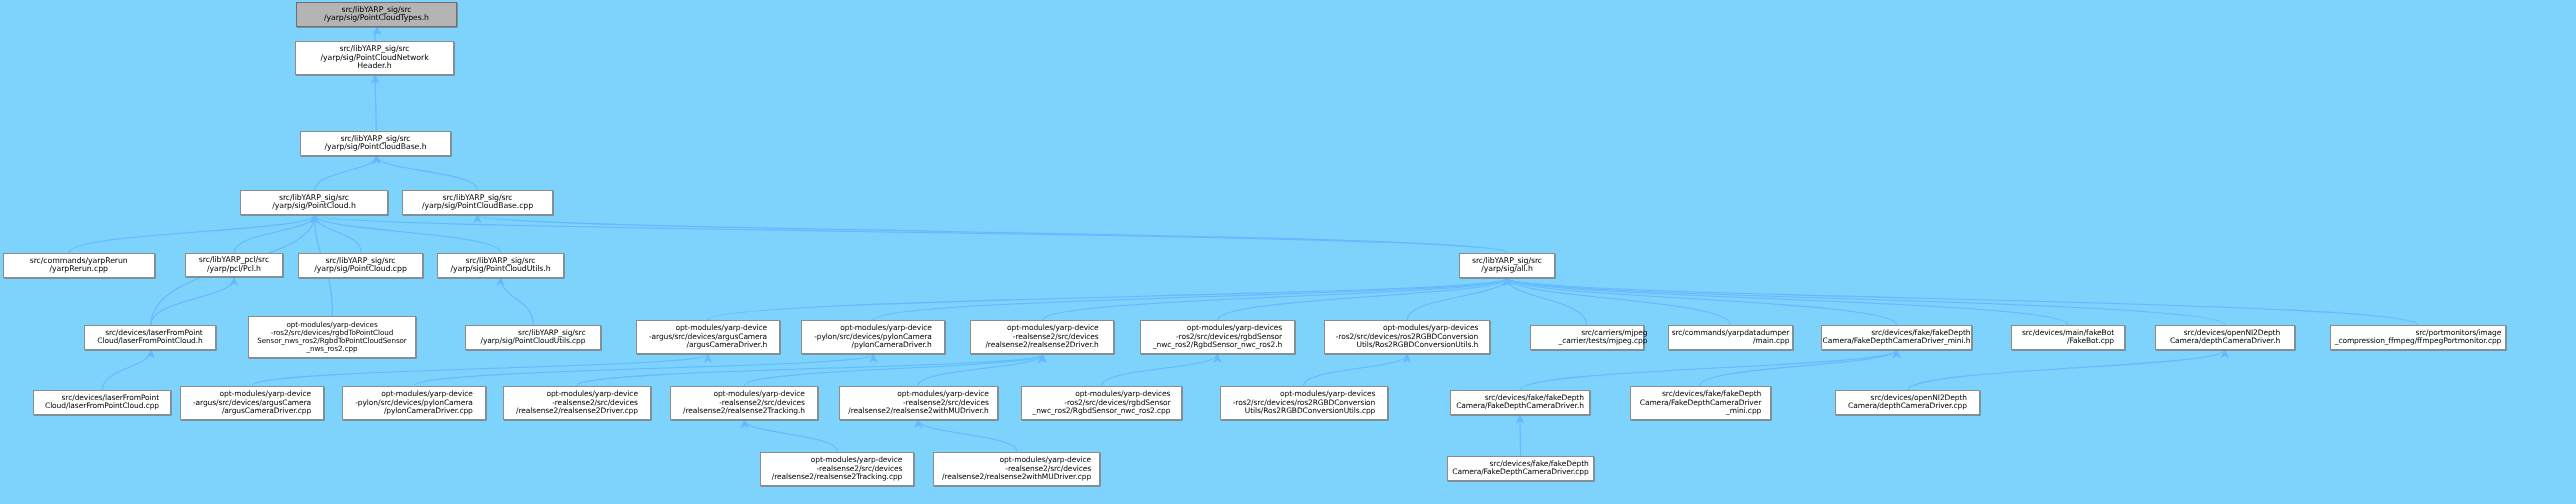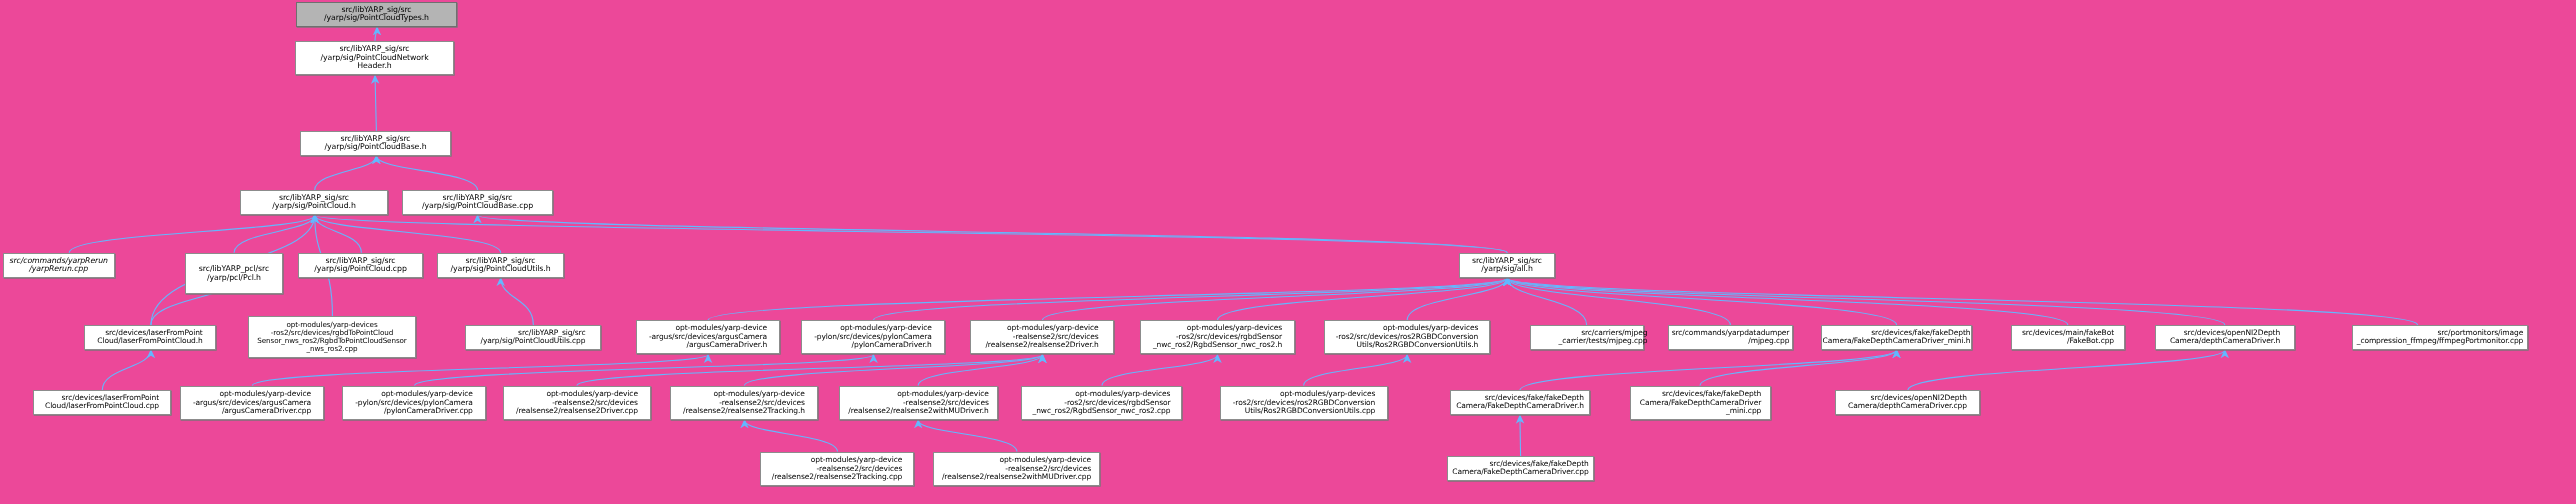--- a/index.html
+++ b/index.html
@@ -1,20 +1,20 @@
 <!DOCTYPE html>
 <html style="font-size:11px"><head>
 <meta charset="utf-8">
 <title>Include dependency graph</title>
 <style>
   html,body{margin:0;padding:0;background:#000;}
   #canvas{
     position:relative;
     width:2576px;height:504px;
-    background:#ec4899;
+    background:#7dd3fc;
     font-family:"DejaVu Sans","Liberation Sans",sans-serif;
     overflow:hidden;
   }
   #edges{position:absolute;left:0;top:0;width:2576px;height:504px;}
   .node{
     position:absolute;
     box-sizing:border-box;
     border:0.7px solid #8c8c8c;
     background:#ffffff;
     color:#000000;
@@ -88,23 +88,23 @@
 /yarp/sig/PointCloudTypes.h</div>
       <div class="node s1" style="left: 295px; top: 41px; width: 159px; height: 34px;">src/libYARP_sig/src
 /yarp/sig/PointCloudNetwork
 Header.h</div>
       <div class="node s1" style="left: 300px; top: 131px; width: 151px; height: 24.5px;">src/libYARP_sig/src
 /yarp/sig/PointCloudBase.h</div>
       <div class="node s1" style="left: 240px; top: 190px; width: 148px; height: 24.5px;">src/libYARP_sig/src
 /yarp/sig/PointCloud.h</div>
       <div class="node s1" style="left: 402px; top: 190px; width: 151px; height: 24.5px;">src/libYARP_sig/src
 /yarp/sig/PointCloudBase.cpp</div>
-      <div class="node s1" style="left: 2.7px; top: 253px; width: 112px; height: 24.5px; font-style: italic;">src/commands/yarpRerun
+      <div class="node s1" style="left: 2.7px; top: 253px; width: 152px; height: 24.5px;">src/commands/yarpRerun
 /yarpRerun.cpp</div>
-      <div class="node s1" style="left: 185px; top: 253px; width: 98px; height: 41px;">src/libYARP_pcl/src
+      <div class="node s1" style="left: 185px; top: 253px; width: 98px; height: 24px;">src/libYARP_pcl/src
 /yarp/pcl/Pcl.h</div>
       <div class="node s1" style="left: 298px; top: 253px; width: 125px; height: 24.5px;">src/libYARP_sig/src
 /yarp/sig/PointCloud.cpp</div>
       <div class="node s1" style="left: 437px; top: 253px; width: 127px; height: 24.5px;">src/libYARP_sig/src
 /yarp/sig/PointCloudUtils.h</div>
       <div class="node s1" style="left: 1459px; top: 253px; width: 96px; height: 24.5px;">src/libYARP_sig/src
 /yarp/sig/all.h</div>
       <div class="node s2" style="left: 84px; top: 325px; width: 132px; height: 24.5px;">src/devices/laserFromPoint
 Cloud/laserFromPointCloud.h</div>
       <div class="node s3" style="left: 248px; top: 316px; width: 168px; height: 42px;">opt-modules/yarp-devices
@@ -124,28 +124,28 @@
 /realsense2/realsense2Driver.h</div>
       <div class="node s2" style="left: 1140px; top: 320px; width: 155px; height: 34px;">opt-modules/yarp-devices
 -ros2/src/devices/rgbdSensor
 _nwc_ros2/RgbdSensor_nwc_ros2.h</div>
       <div class="node s2" style="left: 1324px; top: 320px; width: 166px; height: 34px;">opt-modules/yarp-devices
 -ros2/src/devices/ros2RGBDConversion
 Utils/Ros2RGBDConversionUtils.h</div>
       <div class="node s2" style="left: 1530px; top: 325px; width: 114px; height: 24.5px; padding-left: 32px;">src/carriers/mjpeg
 _carrier/tests/mjpeg.cpp</div>
       <div class="node s2" style="left: 1668px; top: 325px; width: 125px; height: 24.5px;">src/commands/yarpdatadumper
-/mjpeg.cpp</div>
+/main.cpp</div>
       <div class="node s2" style="left: 1821px; top: 325px; width: 151px; height: 24.5px;">src/devices/fake/fakeDepth
 Camera/FakeDepthCameraDriver_mini.h</div>
       <div class="node s2" style="left: 2011px; top: 325px; width: 114px; height: 24.5px;">src/devices/main/fakeBot
 /FakeBot.cpp</div>
       <div class="node s2" style="left: 2155px; top: 325px; width: 140px; height: 24.5px;">src/devices/openNI2Depth
 Camera/depthCameraDriver.h</div>
-      <div class="node s2" style="left: 2330px; top: 325px; width: 176px; height: 24.5px; margin-left: 22px;">src/portmonitors/image
+      <div class="node s2" style="left: 2330px; top: 325px; width: 176px; height: 24.5px;">src/portmonitors/image
 _compression_ffmpeg/ffmpegPortmonitor.cpp</div>
       <div class="node s2" style="left: 33px; top: 390px; width: 138px; height: 24.5px;">src/devices/laserFromPoint
 Cloud/laserFromPointCloud.cpp</div>
       <div class="node s2" style="left: 180px; top: 386px; width: 144px; height: 34px;">opt-modules/yarp-device
 -argus/src/devices/argusCamera
 /argusCameraDriver.cpp</div>
       <div class="node s2" style="left: 342px; top: 386px; width: 144px; height: 34px;">opt-modules/yarp-device
 -pylon/src/devices/pylonCamera
 /pylonCameraDriver.cpp</div>
       <div class="node s2" style="left: 503px; top: 386px; width: 148px; height: 34px;">opt-modules/yarp-device

